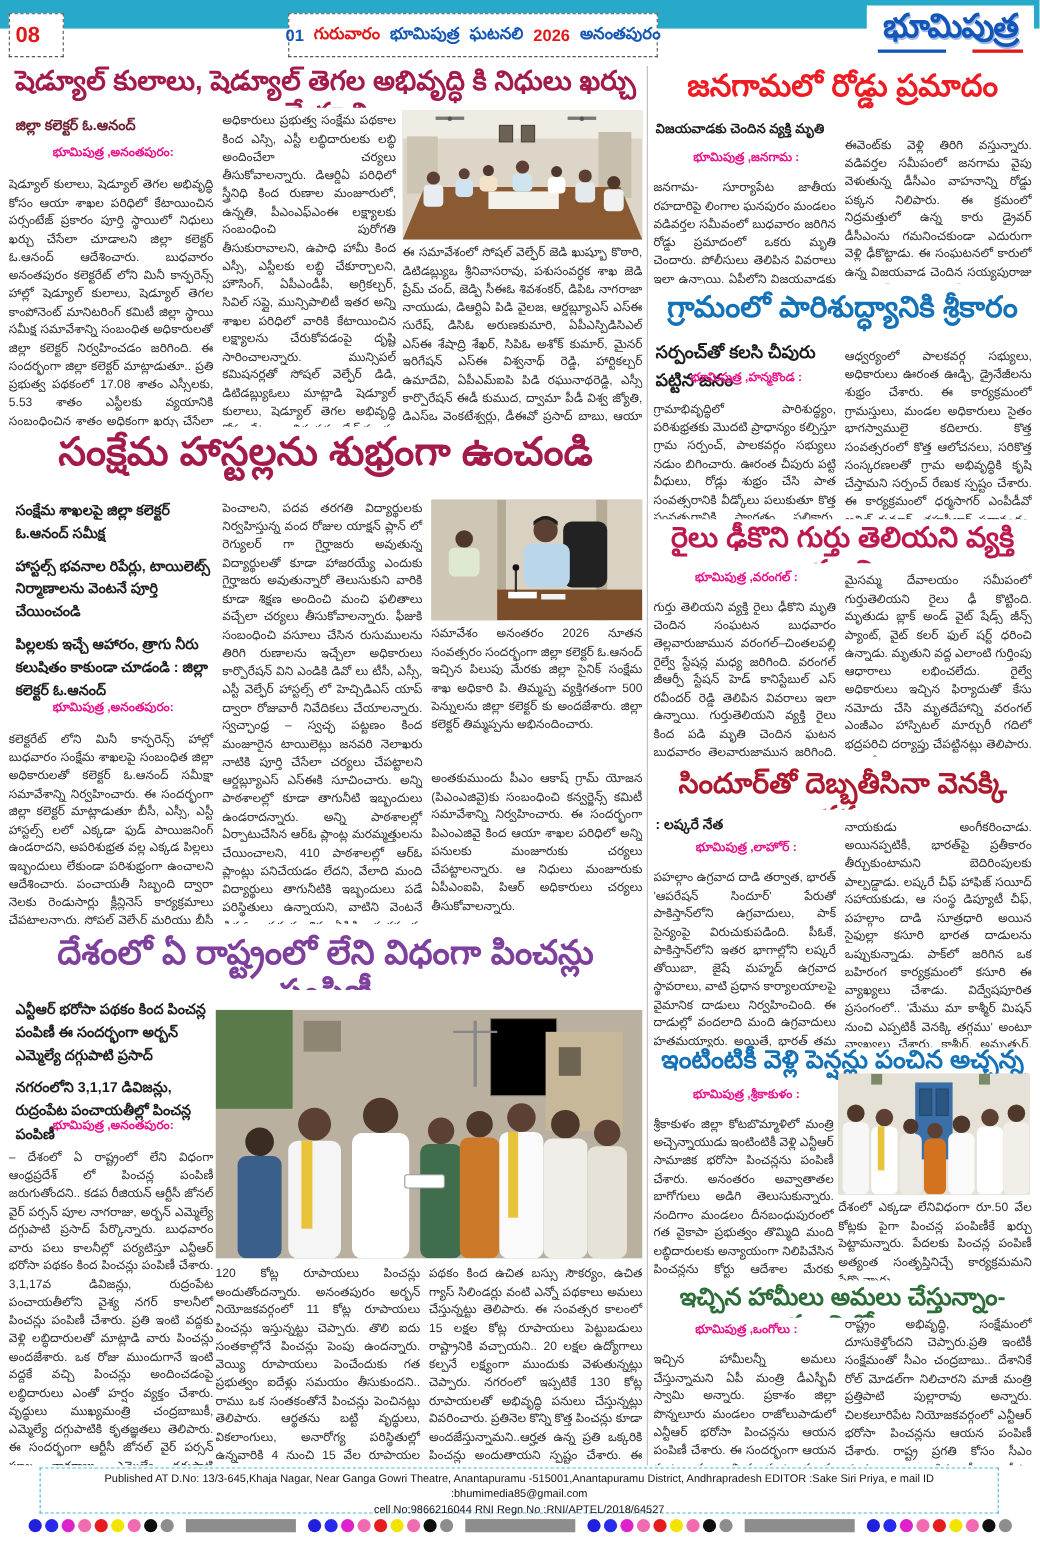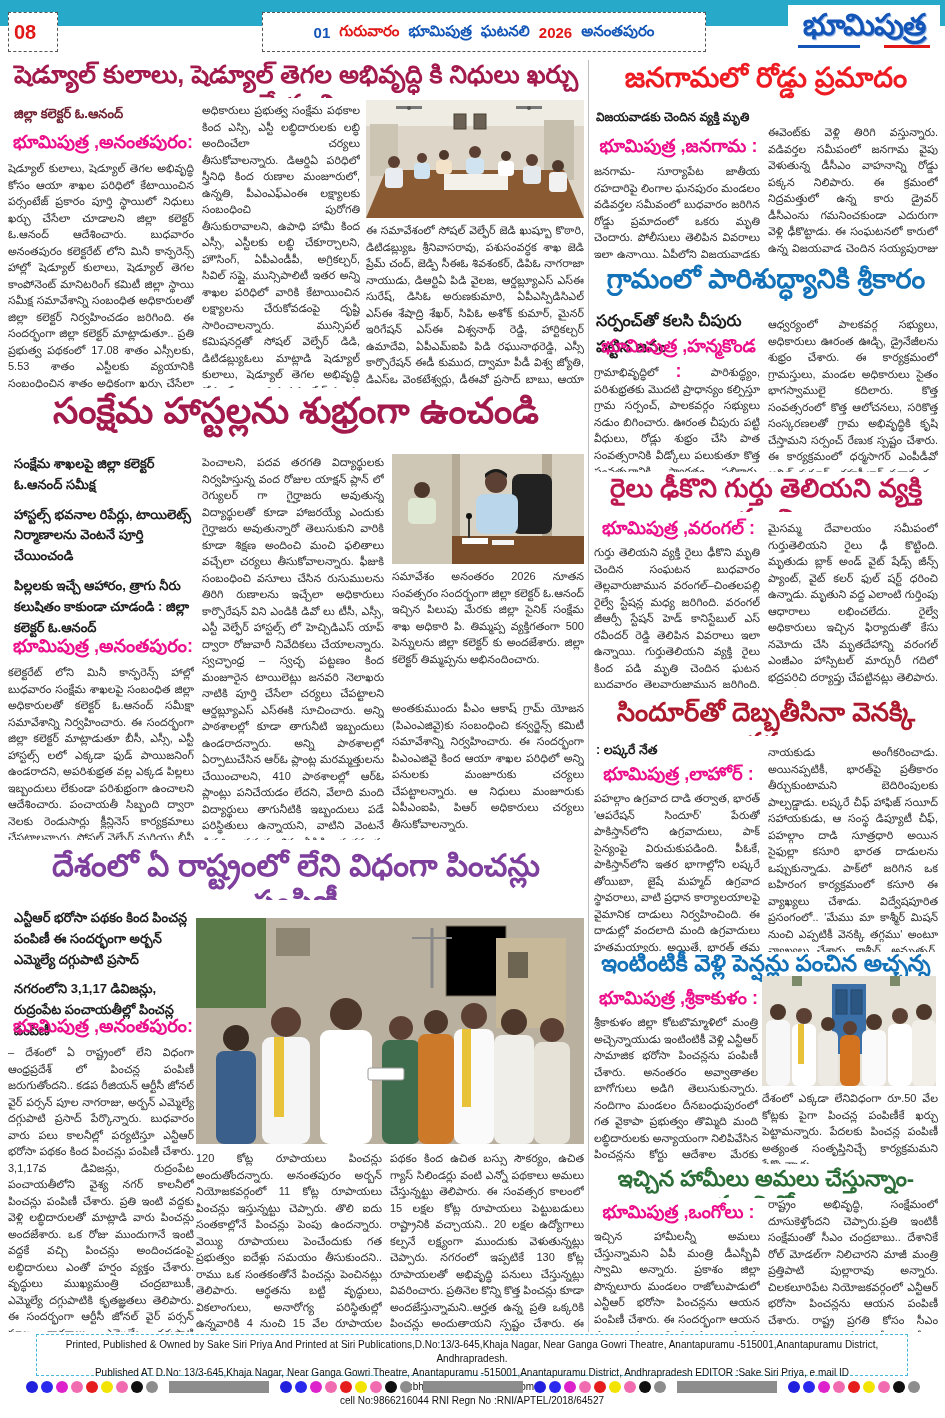--- a/index.html
+++ b/index.html
@@ -20,40 +20,40 @@
   .hl-maroon{color:#a31b4d;}
   .hl-red{color:#ee1c23;}
   .hl-blue{color:#1472b9;}
   .hl-purple{color:#7e3f9d;}
   .hl-raspberry{color:#bc1950;}
   .hl-darkred{color:#ad1a2e;}
   .hl-green{color:#2d6e38;}
   .subhead{font-weight:bold;color:#1d1d1d;font-size:13px;line-height:1.6;overflow:hidden;}
   .subhead-maroon{color:#6e2030;}
   .subhead-item{margin-bottom:9px;}
-  .byline{color:#ec0f8c;font-weight:bold;font-size:18px;text-align:center;overflow:hidden;}
+  .byline{color:#ec0f8c;font-weight:bold;font-size:11px;text-align:center;overflow:hidden;}
   .body-text{font-size:11px;line-height:1.5;color:#2b2b2b;text-align:justify;overflow:hidden;}
   .divider-v{background:#bdbdbd;width:1px;}
   .photo{overflow:hidden;background:#d8d2c6;}
   .photo svg{display:block;}
   .footer-box{border:1px dashed #49b6dc;box-sizing:border-box;text-align:center;font-size:10px;line-height:1.4;color:#111;padding-top:3px;}
   .dot-strip{display:flex;align-items:center;justify-content:center;gap:3px;}
   .dot{width:12px;height:12px;border-radius:50%;display:inline-block;flex:0 0 auto;}
   .bar{width:100px;height:12px;background:#8d8d8d;display:inline-block;flex:0 0 auto;margin:0 8px;}
 </style>
 </head>
 <body>
 
 <div class="abs teal-bar" style="left:0;top:24;width:945px;height:26px;"></div>
 
 <div class="abs dash-box" style="left:8;left:8px;top:12px;width:50px;height:40px;">
   <div class="page-num">08</div>
 </div>
 
-<div class="abs dash-box" style="left:262px;top:12px;width:444px;height:40px;">
+<div class="abs dash-box" style="left:262px;top:12px;width:336px;height:40px;">
   <div class="dateline">
     <span class="dl-blue">01</span>
     <span class="dl-red">గురువారం</span>
     <span class="dl-blue">భూమిపుత్ర</span>
     <span class="dl-blue">ఘటనలి</span>
     <span class="dl-red">2026</span>
     <span class="dl-blue">అనంతపురం</span>
   </div>
 </div>
 
@@ -238,21 +238,20 @@
   </svg>
 </div>
 <div class="abs body-text" style="left:762px;top:1090px;width:176px;height:74px;">దేశంలో ఎక్కడా లేనివిధంగా రూ.50 వేల కోట్లకు పైగా పించన్ల పంపిణీకే ఖర్చు పెట్టామన్నారు. పేదలకు పించన్ల పంపిణీ అత్యంత సంతృప్తినిచ్చే కార్యక్రమమని పేర్కొన్నారు.</div>
 
 <div class="abs headline hl-green" style="left:594px;top:1166px;width:344px;height:32px;font-size:22px;">ఇచ్చిన హామీలు అమలు చేస్తున్నాం- మంత్రి డోలా</div>
 <div class="abs byline" style="left:596px;top:1202px;width:165px;">భూమిపుత్ర ,ఒంగోలు :</div>
 <div class="abs body-text" style="left:594px;top:1228px;width:166px;height:104px;">ఇచ్చిన హామీలన్నీ అమలు చేస్తున్నామని ఏపీ మంత్రి డీఎస్బీవీ స్వామి అన్నారు. ప్రకాశం జిల్లా పొన్నలూరు మండలం రాజోలుపాడులో ఎన్టీఆర్ భరోసా పించన్లను ఆయన పంపిణీ చేశారు. ఈ సందర్భంగా ఆయన మాట్లాడారు. ఇచ్చిన మాట ప్రకారం మార్కాపురం జిల్లాను ఏర్పాటు చేశామన్నారు. కూటమి పాలనలో</div>
 <div class="abs body-text" style="left:768px;top:1196px;width:170px;height:136px;">రాష్ట్రం అభివృద్ధి, సంక్షేమంలో దూసుకెళ్తోందని చెప్పారు.ప్రతి ఇంటికీ సంక్షేమంతో సీఎం చంద్రబాబు.. దేశానికే రోల్ మోడల్‌గా నిలిచారని మాజీ మంత్రి ప్రత్తిపాటి పుల్లారావు అన్నారు. చిలకలూరిపేట నియోజకవర్గంలో ఎన్టీఆర్ భరోసా పించన్లను ఆయన పంపిణీ చేశారు. రాష్ట్ర ప్రగతి కోసం సీఎం చంద్రబాబు, డిప్యూటీ సీఎం పవన్‌కల్యాణ్, మంత్రి లోకేశ్ తీవ్రంగా కృషి చేస్తున్నారన్నారు.</div>
 
 <div class="abs footer-box" style="left:36px;top:1334px;width:872px;height:42px;">
-  <div>Printed, Published &amp; Owned by Sake Siri Priya And Printed at Siri Publications,D.No:13/3-645,Khaja Nagar, Near Ganga Gowri Theatre,  Anantapuramu -515001,Anantapuramu District, Andhrapradesh.</div>
   <div>Published AT D.No: 13/3-645,Khaja Nagar, Near Ganga Gowri Theatre, Anantapuramu -515001,Anantapuramu District, Andhrapradesh EDITOR :Sake Siri Priya, e mail ID :bhumimedia85@gmail.com</div>
   <div>cell No:9866216044 RNI Regn No :RNI/APTEL/2018/64527</div>
 </div>
 
 <div class="abs dot-strip" style="left:0;top:1380px;width:945px;height:14px;">
     <span class="dot" style="background: rgb(32, 32, 221);"></span>
     <span class="dot" style="background: rgb(42, 42, 238);"></span>
     <span class="dot" style="background: rgb(221, 34, 204);"></span>
     <span class="dot" style="background: rgb(241, 107, 176);"></span>
     <span class="dot" style="background: rgb(229, 29, 29);"></span>

